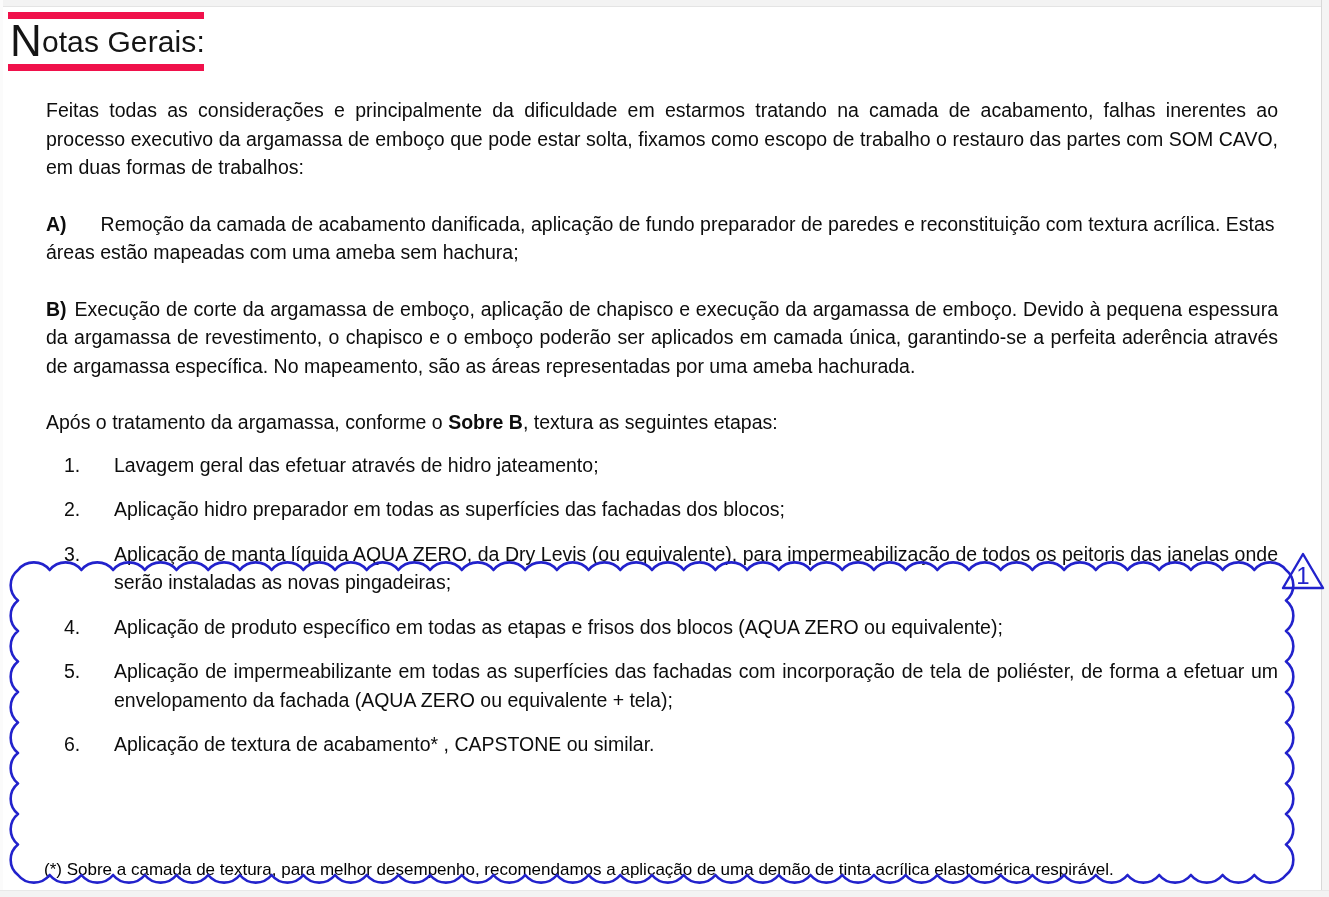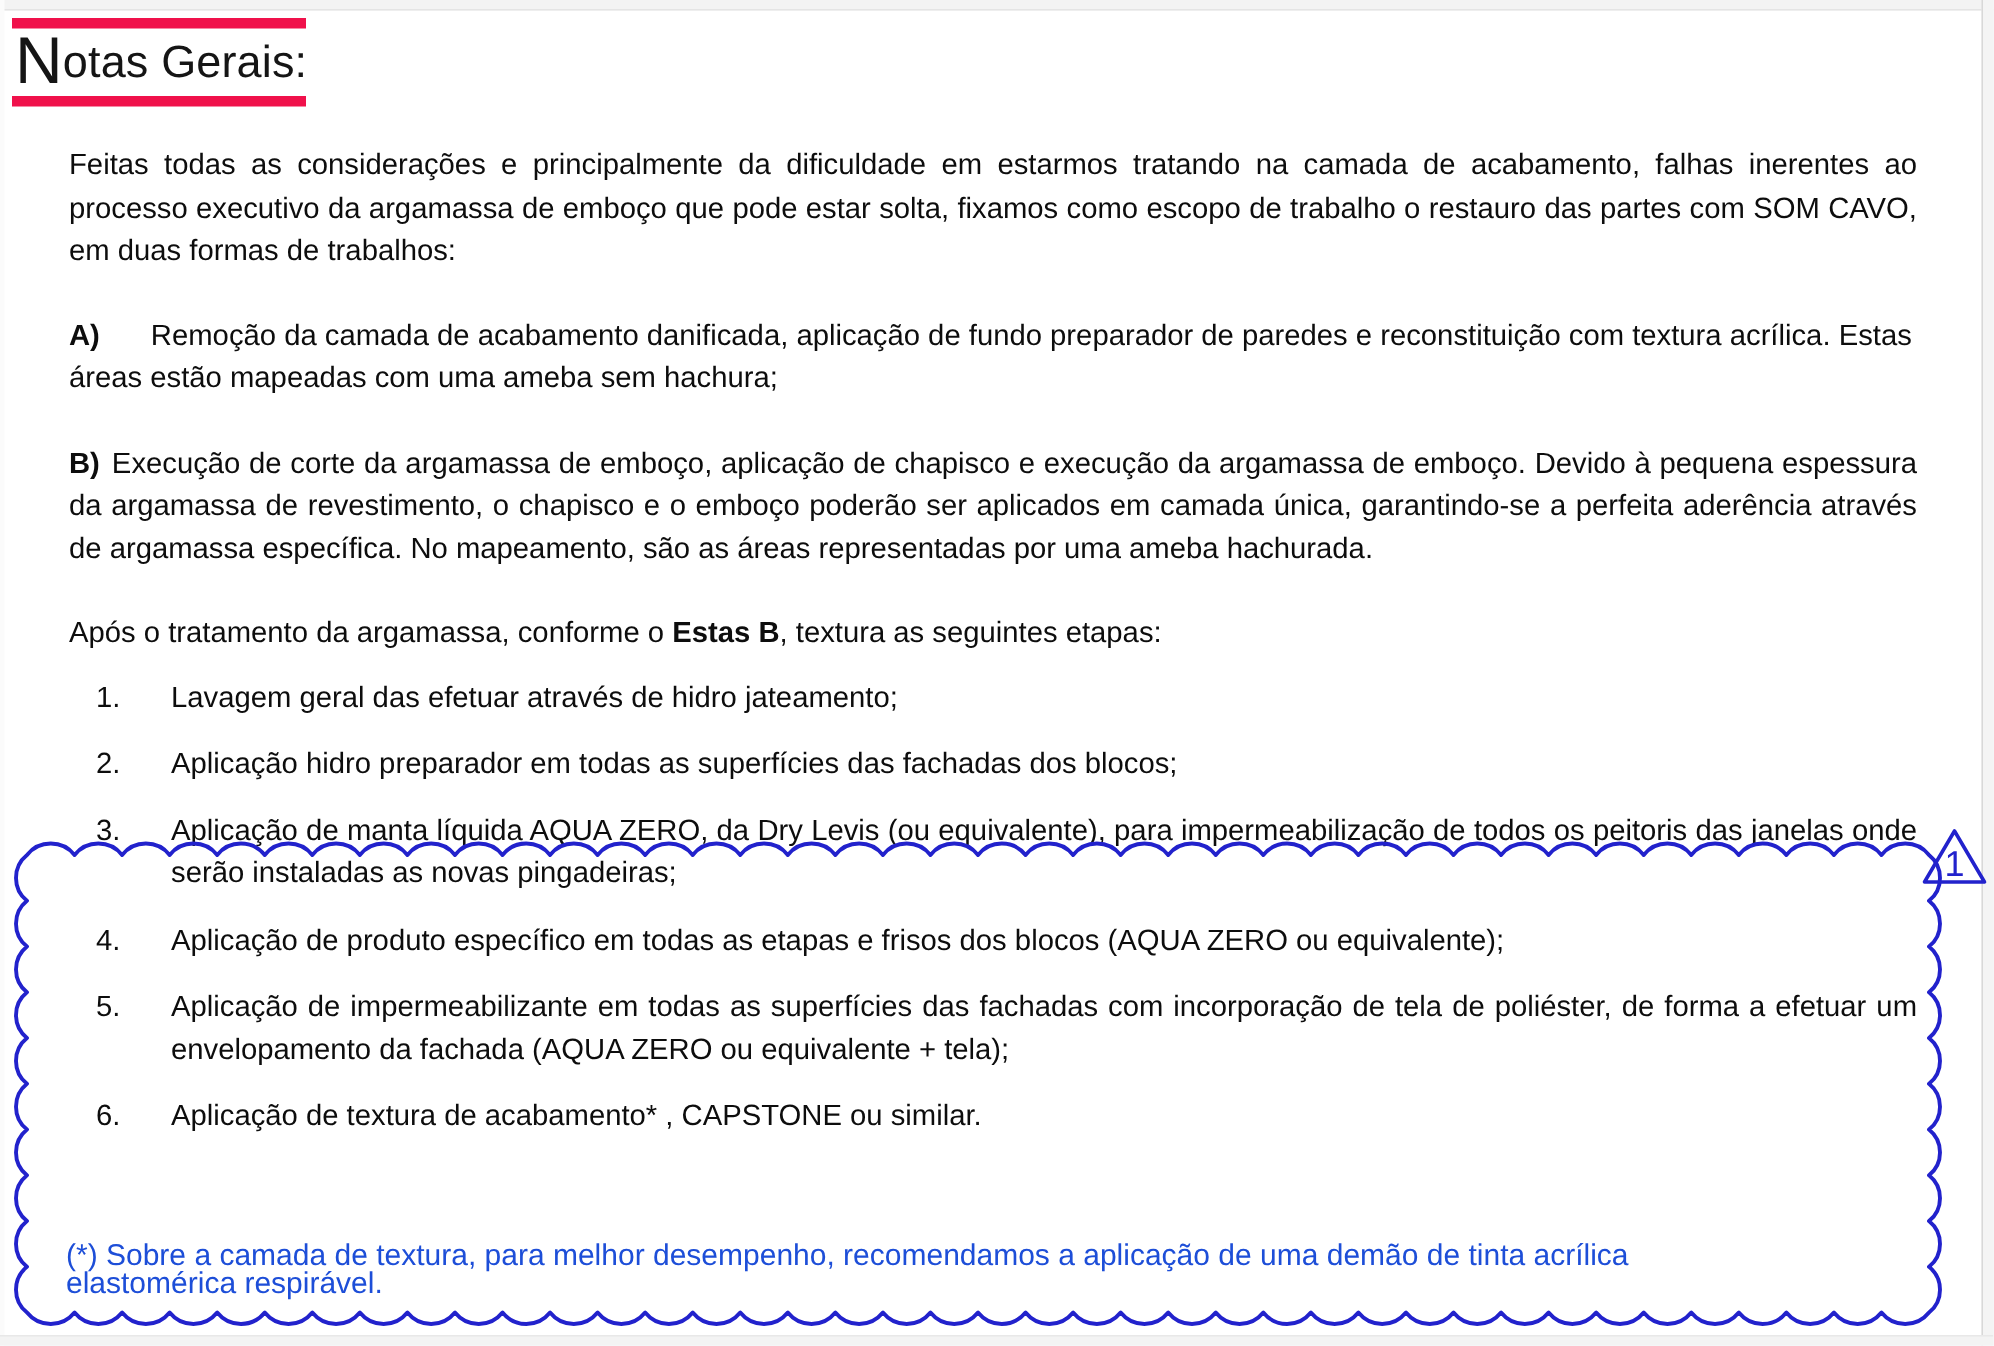--- a/index.html
+++ b/index.html
@@ -154,25 +154,25 @@
     top: 551px;
     width: 44px;
     height: 40px;
   }
   .rev-marker svg { display: block; }
 
   
   .footnote {
     position: absolute;
     left: 44px;
-    top: 828px;
+    top: 860px;
     width: 1150px;
-    font-size: 20px;
+    font-size: 17px;
     line-height: 19px;
-    color: #1d4ed8;
+    color: #000000;
   }
 </style>
 </head>
 <body>
 
 <div class="page">
 
   <div class="page-top-strip"></div>
   <div class="page-left-edge"></div>
   <div class="page-right-edge"></div>
@@ -191,21 +191,21 @@
     <div class="gap-lg"></div>
 
     <p class="para nojust"><b>A)</b><span class="tab-a"></span><span>Remoção da camada de acabamento danificada, aplicação de fundo preparador de paredes e reconstituição com textura acrílica. Estas áreas estão mapeadas com uma ameba sem hachura;</span></p>
 
     <div class="gap-lg"></div>
 
     <p class="para"><b>B)</b><span class="tab-b"></span><span>Execução de corte da argamassa de emboço, aplicação de chapisco e execução da argamassa de emboço. Devido à pequena espessura da argamassa de revestimento, o chapisco e o emboço poderão ser aplicados em camada única, garantindo-se a perfeita aderência através de argamassa específica. No mapeamento, são as áreas representadas por uma ameba hachurada.</span></p>
 
     <div class="gap-lg"></div>
 
-    <p class="para nojust"><span>Após o tratamento da argamassa, conforme o </span><b>Estas B</b><span>, textura as seguintes etapas:</span></p>
+    <p class="para nojust"><span>Após o tratamento da argamassa, conforme o </span><b>Sobre B</b><span>, textura as seguintes etapas:</span></p>
 
     <div class="gap-sm"></div>
 
     <ol class="steps">
       <li class="last-line">Lavagem geral das efetuar através de hidro jateamento;</li>
       <li class="last-line">Aplicação hidro preparador em todas as superfícies das fachadas dos blocos;</li>
       <li>Aplicação de manta líquida AQUA ZERO, da Dry Levis (ou equivalente), para impermeabilização de todos os peitoris das janelas onde serão instaladas as novas pingadeiras;</li>
       <li class="last-line">Aplicação de produto específico em todas as etapas e frisos dos blocos (AQUA ZERO ou equivalente);</li>
       <li>Aplicação de impermeabilizante em todas as superfícies das fachadas com incorporação de tela de poliéster, de forma a efetuar um envelopamento da fachada (AQUA ZERO ou equivalente + tela);</li>
       <li class="last-line">Aplicação de textura de acabamento* , CAPSTONE ou similar.</li>

